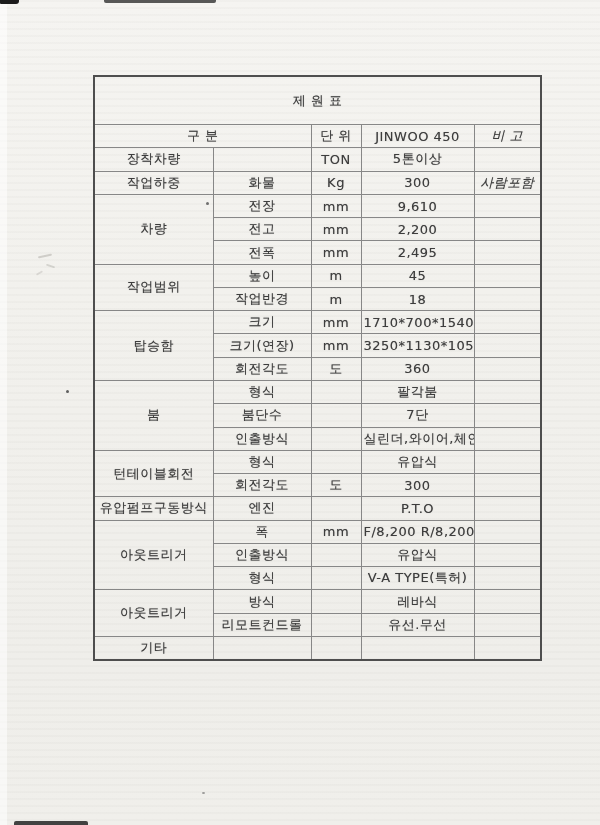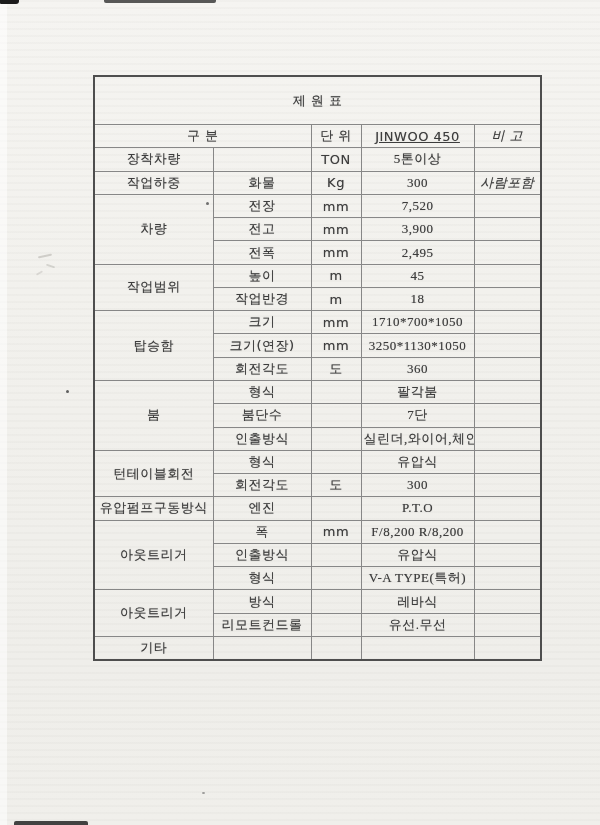--- a/index.html
+++ b/index.html
@@ -54,25 +54,25 @@
     font-size: 23px;
     color: #303030;
     letter-spacing: 13px;
     padding-left: 26px;
     font-weight: 500;
     text-shadow: 0 0 1px rgba(50,50,50,0.6);
   }
   tr.header-row { height: 23px; }
   td.h-cat  { letter-spacing: 15px; padding-left: 15px; font-size: 14px; margin-left: 12px; }
   td.h-unit { letter-spacing: 3px;  font-size: 13px; }
-  td.h-model{ font-size: 15px; letter-spacing: 0.8px; text-decoration: underline; }
+  td.h-model{ font-size: 15px; letter-spacing: 0.8px; }
   td.h-remark { letter-spacing: 6px; padding-left: 6px; font-size: 12px; color: #4a4a4a; font-style: italic; }
   tr.data-row { height: 23px; }
   td.g { font-size: 13px; font-family: Liberation Serif, serif; }
-  td.v { font-size: 13px; letter-spacing: 0.3px; font-family: Liberation Serif, serif; }
+  td.v { font-size: 13px; letter-spacing: 0.3px; }
   td.u { font-size: 12.5px; }
   td.r { font-size: 12.5px; font-style: italic; }
 
   
   .artifact { position: absolute; pointer-events: none; }
   .mark-top-left {
     left: 0; top: 0; width: 19px; height: 4px;
     background: #1c1c1c; border-radius: 0 0 3px 1px;
   }
   .mark-top-streak {
@@ -126,27 +126,27 @@
       <td class="g">작업하중</td>
       <td class="s">화물</td>
       <td class="u">Kg</td>
       <td class="v">300</td>
       <td class="r">사람포함</td>
     </tr>
     <tr class="data-row">
       <td class="g" rowspan="3">차량</td>
       <td class="s">전장</td>
       <td class="u">mm</td>
-      <td class="v">7,520</td>
+      <td class="v">9,610</td>
       <td class="r"></td>
     </tr>
     <tr class="data-row">
       <td class="s">전고</td>
       <td class="u">mm</td>
-      <td class="v">3,900</td>
+      <td class="v">2,200</td>
       <td class="r"></td>
     </tr>
     <tr class="data-row">
       <td class="s">전폭</td>
       <td class="u">mm</td>
       <td class="v">2,495</td>
       <td class="r"></td>
     </tr>
     <tr class="data-row">
       <td class="g" rowspan="2">작업범위</td>
@@ -158,21 +158,21 @@
     <tr class="data-row">
       <td class="s">작업반경</td>
       <td class="u">m</td>
       <td class="v">18</td>
       <td class="r"></td>
     </tr>
     <tr class="data-row">
       <td class="g" rowspan="3">탑승함</td>
       <td class="s">크기</td>
       <td class="u">mm</td>
-      <td class="v">1710*700*1050</td>
+      <td class="v">1710*700*1540</td>
       <td class="r"></td>
     </tr>
     <tr class="data-row">
       <td class="s">크기(연장)</td>
       <td class="u">mm</td>
       <td class="v">3250*1130*1050</td>
       <td class="r"></td>
     </tr>
     <tr class="data-row">
       <td class="s">회전각도</td>

